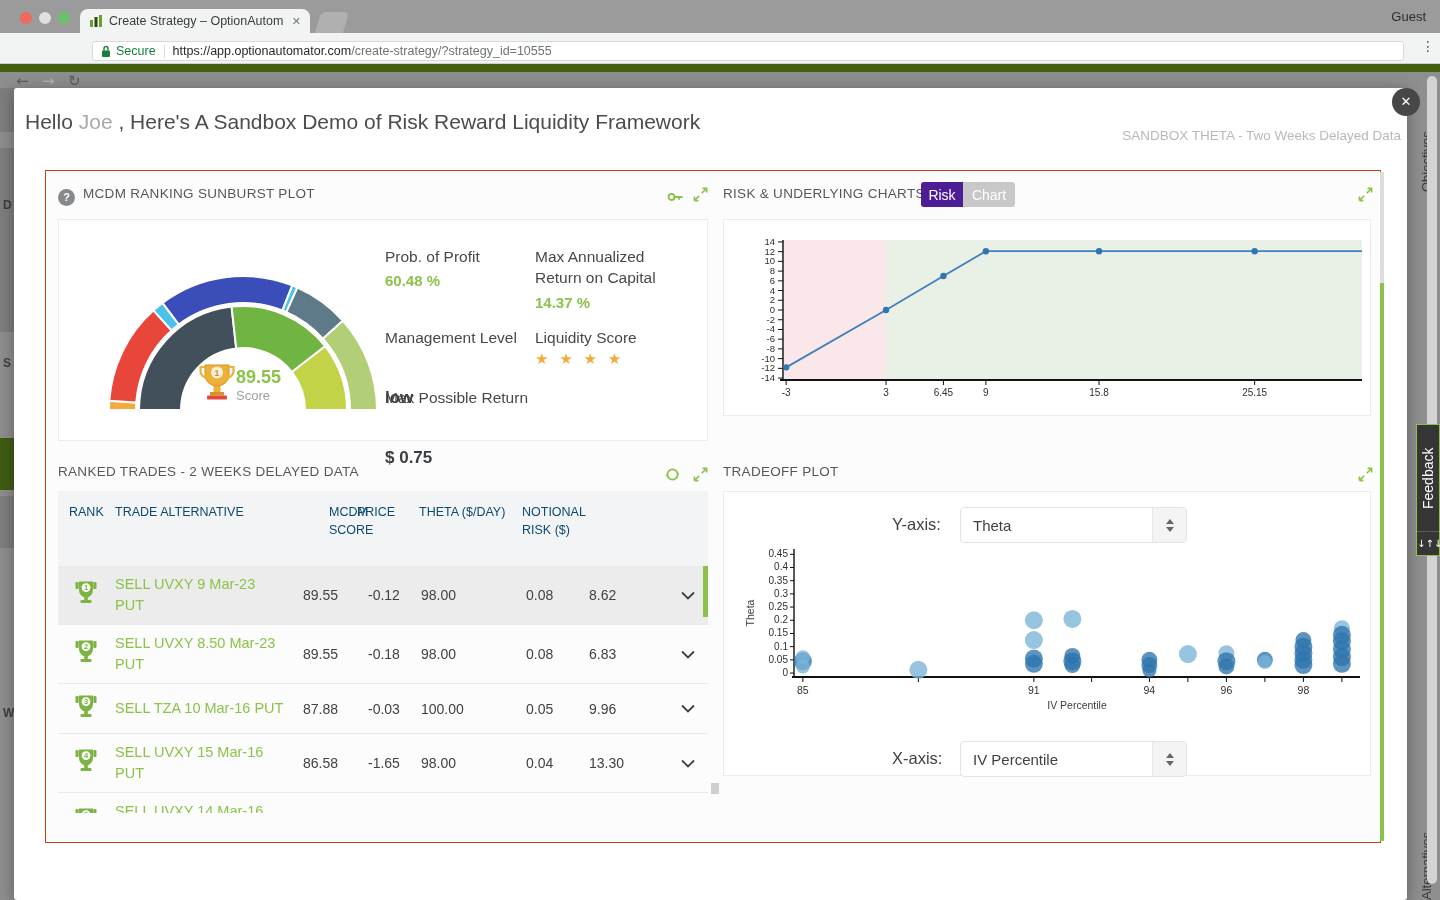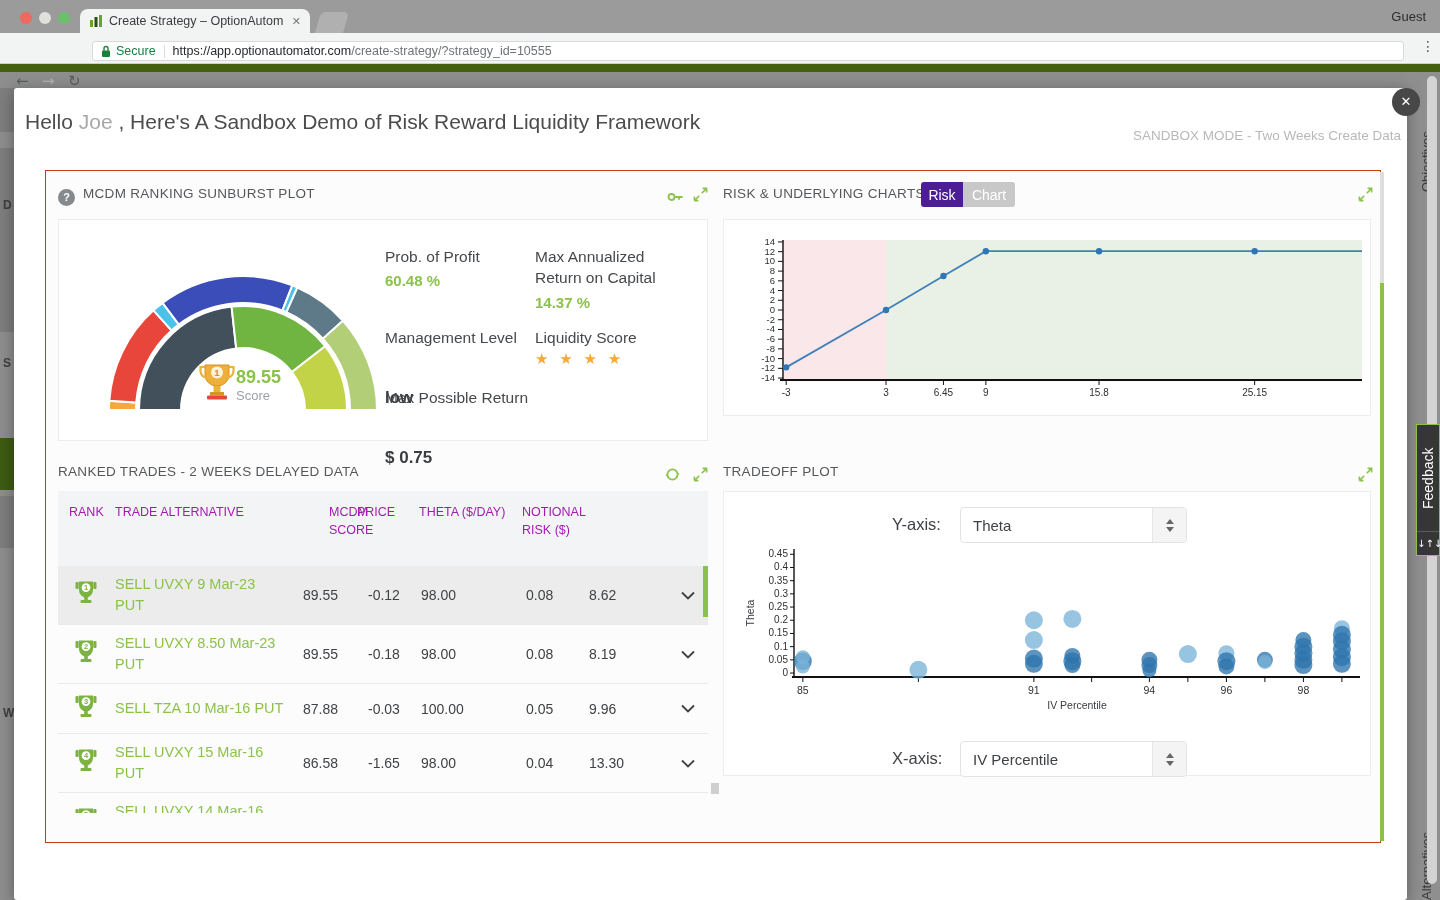--- a/index.html
+++ b/index.html
@@ -83,21 +83,21 @@
   .toggle { display:flex; }
   .tg-btn { height:25px; color:#fff; font-size:14px; display:flex; align-items:center;
             justify-content:center; cursor:pointer; }
   .tg-risk { width:42px; background:#4c1d95; border-radius:3px 0 0 3px;text-align:right; }
   .tg-chart { width:52px; background:#c8c8c8; border-radius:0 3px 3px 0; }
 
   
   .tbl { overflow:hidden; }
   .tbl-grid { display:grid; grid-template-columns:57px 178px 64px 62px 103px 60px 86px 40px; }
   .tbl-head { background:#f3f4f6; height:75px; padding-top:13px; font-size:12.5px;
-              color:#a21caf; line-height:1.4; }
+              color:#0c4a6e; line-height:1.4; }
   .tbl-head > div { padding-right:6px; }
   .th-rank { padding-left:11px; }
   .th-mcdm { padding-left:1px;margin-left:35px; }
   .tr { min-height:50px; align-items:center; border-top:1px solid #e9e9e9; padding:8px 0;
         cursor:pointer; }
   .tr.first { border-top:none; }
   .tr.selected { background:#ececec; }
   .td-rank { padding-left:17px; }
   .td-trade { color:#8bc34a; font-size:14.5px; line-height:1.45; padding-right:8px; }
   .td-num { font-size:14px; color:#3f4245; }
@@ -172,21 +172,21 @@
   <div class="abs vtab vtext" style="top:70px;height:122px">Objectives</div>
   <div class="abs vtab vtext" style="top:800px;height:100px">Alternatives</div>
   <div class="abs pg-scroll"></div>
   <div class="abs feedback">
     <div class="fb-label vtext">Feedback</div>
     <div class="fb-icon">↓↑↓</div>
   </div>
 
   <div class="abs modal">
     <div class="abs m-title"><span>Hello </span><span class="uname">Joe</span><span> , Here's A Sandbox Demo of Risk Reward Liquidity Framework</span></div>
-    <div class="abs sandbox">SANDBOX MODE - Two Weeks Create Data</div>
+    <div class="abs sandbox">SANDBOX THETA - Two Weeks Delayed Data</div>
 
     <div class="abs container">
 
       <div class="abs" style="left:12px;top:13px">
         <span class="help-ic">?</span><span class="phead">MCDM RANKING SUNBURST PLOT</span>
       </div>
       <span class="abs" style="left:621px;top:18px">
         <svg width="17" height="12" viewBox="0 0 17 12" fill="none" stroke="#8bc34a" stroke-width="1.8">
             <circle cx="4.5" cy="6" r="3"></circle>
             <path d="M7.5,6 H15.5 M12,6 v2.8"></path>
@@ -363,21 +363,21 @@
     <circle cx="11" cy="6.6" r="4.4" fill="#fff"></circle>
     <text x="11" y="9.4" text-anchor="middle" font-size="7.5" font-weight="bold" fill="#7cb342">2</text>
     <rect x="9.2" y="15" width="3.6" height="4" fill="#7cb342"></rect>
     <rect x="5.5" y="19" width="11" height="3" rx="1" fill="#7cb342"></rect>
                 </svg></div>
               <div class="td-trade">SELL UVXY 8.50 Mar-23 PUT</div>
               <div class="td-num pad10">89.55</div>
               <div class="td-num pad11">-0.18</div>
               <div class="td-num pad2">98.00</div>
               <div class="td-num pad4">0.08</div>
-              <div class="td-num pad7">8.19</div>
+              <div class="td-num pad7">6.83</div>
               <div class="td-chev">
                 <svg width="14" height="9">
                   <polyline points="1,1.5 7,7.5 13,1.5" stroke="#3c3f42" stroke-width="1.8" fill="none"></polyline>
                 </svg>
               </div>
             </div>
             <div class="tbl-grid tr">
               <div class="td-rank"><svg width="22" height="24" viewBox="0 0 22 24">
     <rect x="0.5" y="1" width="3.2" height="7" rx="1" fill="#7cb342"></rect>
     <rect x="18.3" y="1" width="3.2" height="7" rx="1" fill="#7cb342"></rect>

